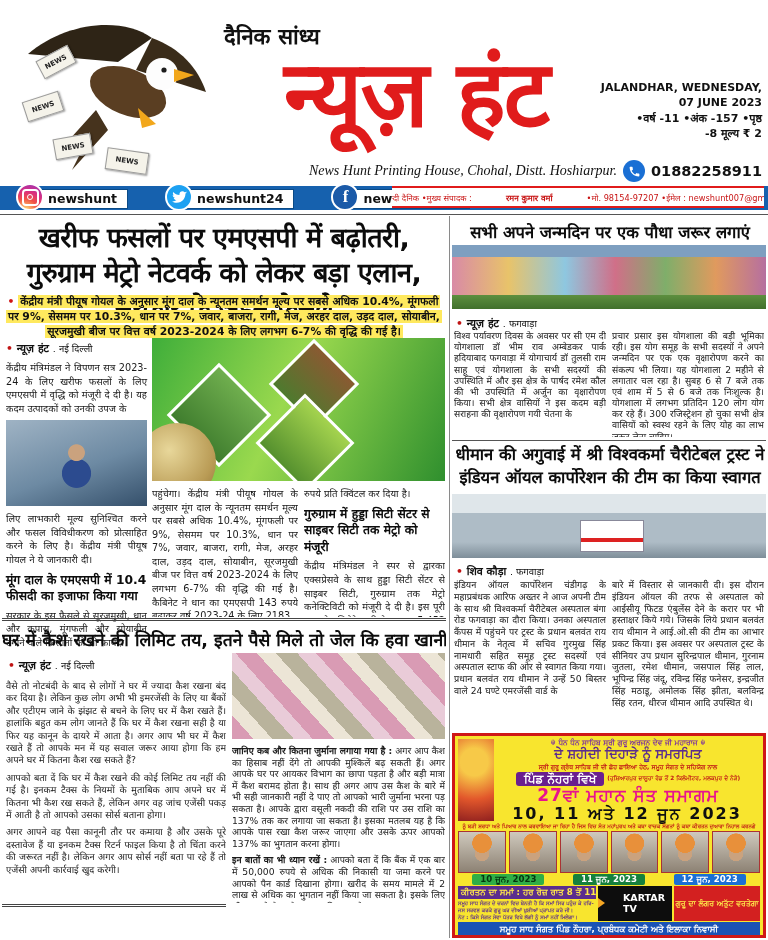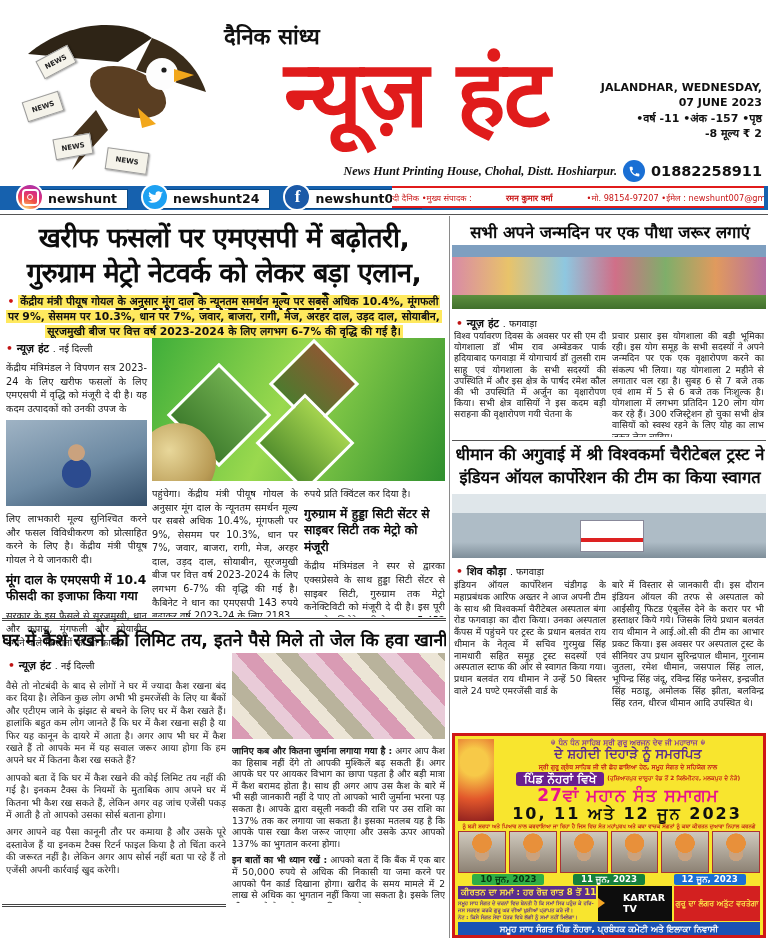--- a/index.html
+++ b/index.html
@@ -11,27 +11,27 @@
   .eagle-wrap{left:10px;top:12px;width:205px;height:172px;}
   .paper{position:absolute;background:#f5f3ea;border:1px solid #999;color:#222;
          font-size:7px;font-weight:bold;display:flex;align-items:center;justify-content:center;
          box-shadow:1px 1px 2px rgba(0,0,0,.4);}
   .tagline{left:224px;top:20px;font-size:22px;font-weight:bold;color:#111;}
   .np-title{left:206px;top:26px;width:420px;text-align:center;font-size:92px;line-height:1.5;
             font-weight:bold;color:#e01b1b;letter-spacing:-2px;}
   .issue-meta{right:6px;top:80px;width:170px;text-align:right;font-weight:bold;
               font-size:11px;line-height:1.4;color:#111;}
   .addr-row{right:6px;top:160px;display:flex;align-items:center;gap:6px;}
-  .addr{font-family:"Liberation Serif",serif;font-style:italic;font-weight:bold;font-size:12px;}
+  .addr{font-family:"Liberation Serif",serif;font-style:italic;font-weight:normal;font-size:14px;}
   .phone-badge{width:22px;height:22px;border-radius:50%;background:#1a6fd4;display:flex;
                align-items:center;justify-content:center;}
   .phone-num{font-weight:bold;font-size:14.5px;}
 
   .bluebar{left:0;top:186px;width:768px;height:24px;background:#1661ae;}
-  .social-row{position:absolute;left:16px;top:-3px;display:flex;align-items:center;}
+  .social-row{position:absolute;left:16px;top:-3px;display:flex;align-items:center;gap:24px;}
   .social{display:flex;align-items:center;margin-right:14px;}
   .s-icon{width:28px;height:28px;border-radius:50%;border:2px solid #fff;box-sizing:border-box;
           display:flex;align-items:center;justify-content:center;position:relative;z-index:2;}
   .ic-insta{background:radial-gradient(circle at 30% 110%,#fed373 8%,#f15245 40%,#d92e7f 65%,#9b36b7 95%);}
   .ic-insta .cam{width:13px;height:13px;border:2px solid #fff;border-radius:4px;position:relative;}
   .ic-insta .cam::after{content:"";position:absolute;left:3.5px;top:3.5px;width:4px;height:4px;
           border:1.5px solid #fff;border-radius:50%;}
   .ic-tw{background:#1da1f2;}
   .ic-fb{background:#1b5aa8;color:#fff;font-weight:bold;font-size:17px;font-family:"Liberation Serif",serif;}
   .s-label{background:#fff;color:#111;font-weight:bold;font-size:12.5px;height:18px;line-height:18px;

